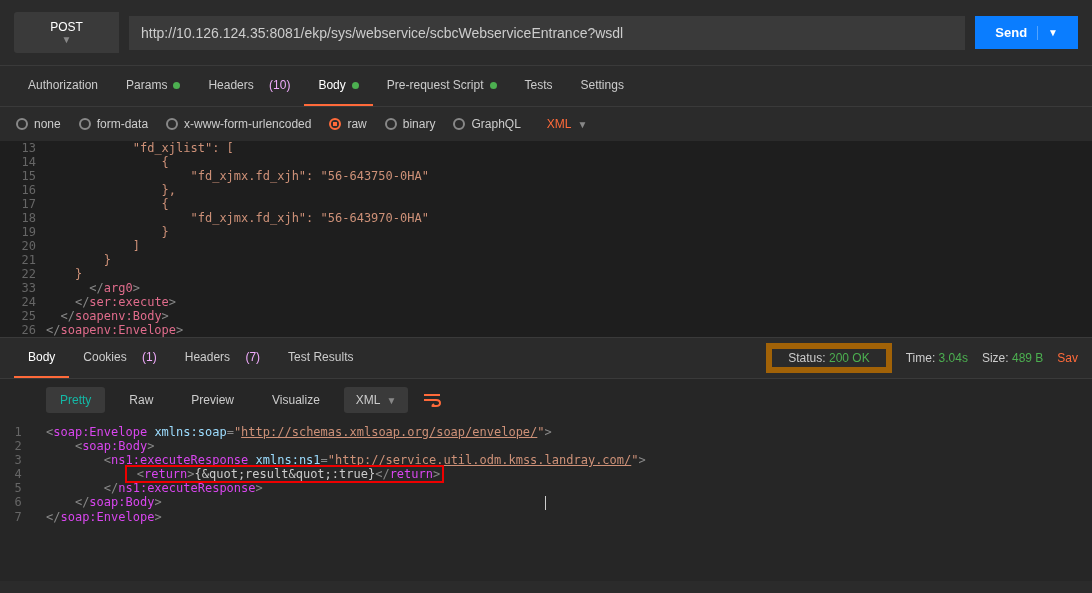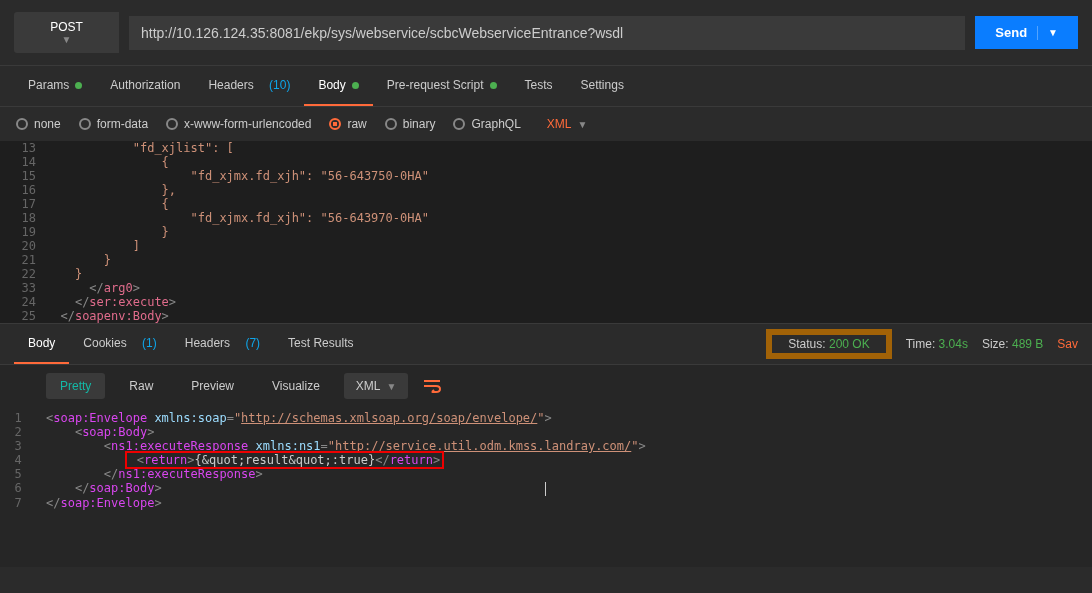--- a/index.html
+++ b/index.html
@@ -6,21 +6,21 @@
 body { font-family: Arial, sans-serif; background: #2b2b2b; color: #ccc; font-size: 12px; overflow: hidden; }
 .topbar { display: flex; align-items: center; padding: 12px 14px; gap: 10px; background: #2b2b2b; border-bottom: 1px solid #3a3a3a; }
 .method-select { display: flex; align-items: center; background: #3a3a3a; color: #fff; padding: 8px 14px; border-radius: 3px 0 0 3px; cursor: pointer; width: 105px; justify-content: space-between; flex-direction: column; }
 .url-input { flex: 1; background: #3a3a3a; color: #ccc; border: none; padding: 9px 12px; font-size: 14px; outline: none; }
 .send-btn { background: #0a7dff; color: #fff; padding: 9px 20px; border: none; cursor: pointer; font-weight: bold; font-size: 13px; display: flex; align-items: center; gap: 10px; }
 .send-btn .div { width: 1px; height: 14px; background: rgba(255,255,255,0.3); }
 .tabs { display: flex; gap: 0; padding: 0 14px; background: #2b2b2b; border-bottom: 1px solid #3a3a3a; }
 .tab { padding: 12px 14px; cursor: pointer; border-bottom: 2px solid transparent; display: flex; align-items: center; gap: 6px; }
 .tab.active { border-bottom-color: #ff6a3a; color: #fff; }
 .dot { width: 7px; height: 7px; border-radius: 50%; background: #4caf50; display: inline-block; }
-.count { color: #0ea5e9; }
+.count { color: #f0abfc; }
 .body-options { display: flex; align-items: center; gap: 18px; padding: 10px 16px; background: #2b2b2b; }
 .radio { display: flex; align-items: center; gap: 6px; cursor: pointer; }
 .radio-btn { width: 12px; height: 12px; border: 2px solid #888; border-radius: 50%; display: inline-block; }
 .radio-btn.checked { border-color: #ff6a3a; background: radial-gradient(circle, #ff6a3a 40%, transparent 45%); }
 .lang-select { color: #ff6a3a; cursor: pointer; display: flex; align-items: center; gap: 6px; margin-left: 8px; }
 .editor { background: #1e1e1e; font-family: Consolas, monospace; font-size: 12px; }
 .line { display: flex; }
 .gutter { width: 46px; text-align: right; padding-right: 10px; color: #666; user-select: none; flex-shrink: 0; }
 .code { white-space: pre; color: #ccc; }
 .str { color: #ce9178; }
@@ -59,25 +59,25 @@
   <input class="url-input" value="http://10.126.124.35:8081/ekp/sys/webservice/scbcWebserviceEntrance?wsdl" style="">
   <button class="send-btn">
     <span>Send</span>
     <span class="div"></span>
     <span class="chevron" style="color:#fff">▼</span>
   </button>
 </div>
 
 <div class="tabs">
   <div class="tab">
+      <span>Authorization</span>
+    </div>
+  <div class="tab">
       <span>Params</span>
       <span class="dot"></span>
-    </div>
-  <div class="tab">
-      <span>Authorization</span>
     </div>
   <div class="tab"><span>Headers</span>&nbsp;<span class="count">(10)</span></div>
   <div class="tab active">
       <span>Body</span>
       <span class="dot"></span>
     </div>
   <div class="tab">
       <span>Pre-request Script</span>
       <span class="dot"></span>
     </div>
@@ -165,20 +165,24 @@
       <span class="gutter">33</span>
       <span class="code">      <span class="punct">&lt;/</span><span class="tag-close">arg0</span><span class="punct">&gt;</span></span>
     </div>
     <div class="line">
       <span class="gutter">24</span>
       <span class="code">    <span class="punct">&lt;/</span><span class="tag-close">ser:execute</span><span class="punct">&gt;</span></span>
     </div>
     <div class="line">
       <span class="gutter">25</span>
       <span class="code">  <span class="punct">&lt;/</span><span class="tag-close">soapenv:Body</span><span class="punct">&gt;</span></span>
+    </div>
+    <div class="line">
+      <span class="gutter">26</span>
+      <span class="code"><span class="punct">&lt;/</span><span class="tag-close">soapenv:Envelope</span><span class="punct">&gt;</span></span>
     </div>
   </div>
 
 <div class="resp-tabs">
   <div class="resp-tabs-left">
     <div class="tab active">
         <span>Body</span>
       </div>
     <div class="tab"><span>Cookies</span>&nbsp;<span class="count">(1)</span></div>
     <div class="tab"><span>Headers</span>&nbsp;<span class="count">(7)</span></div>

